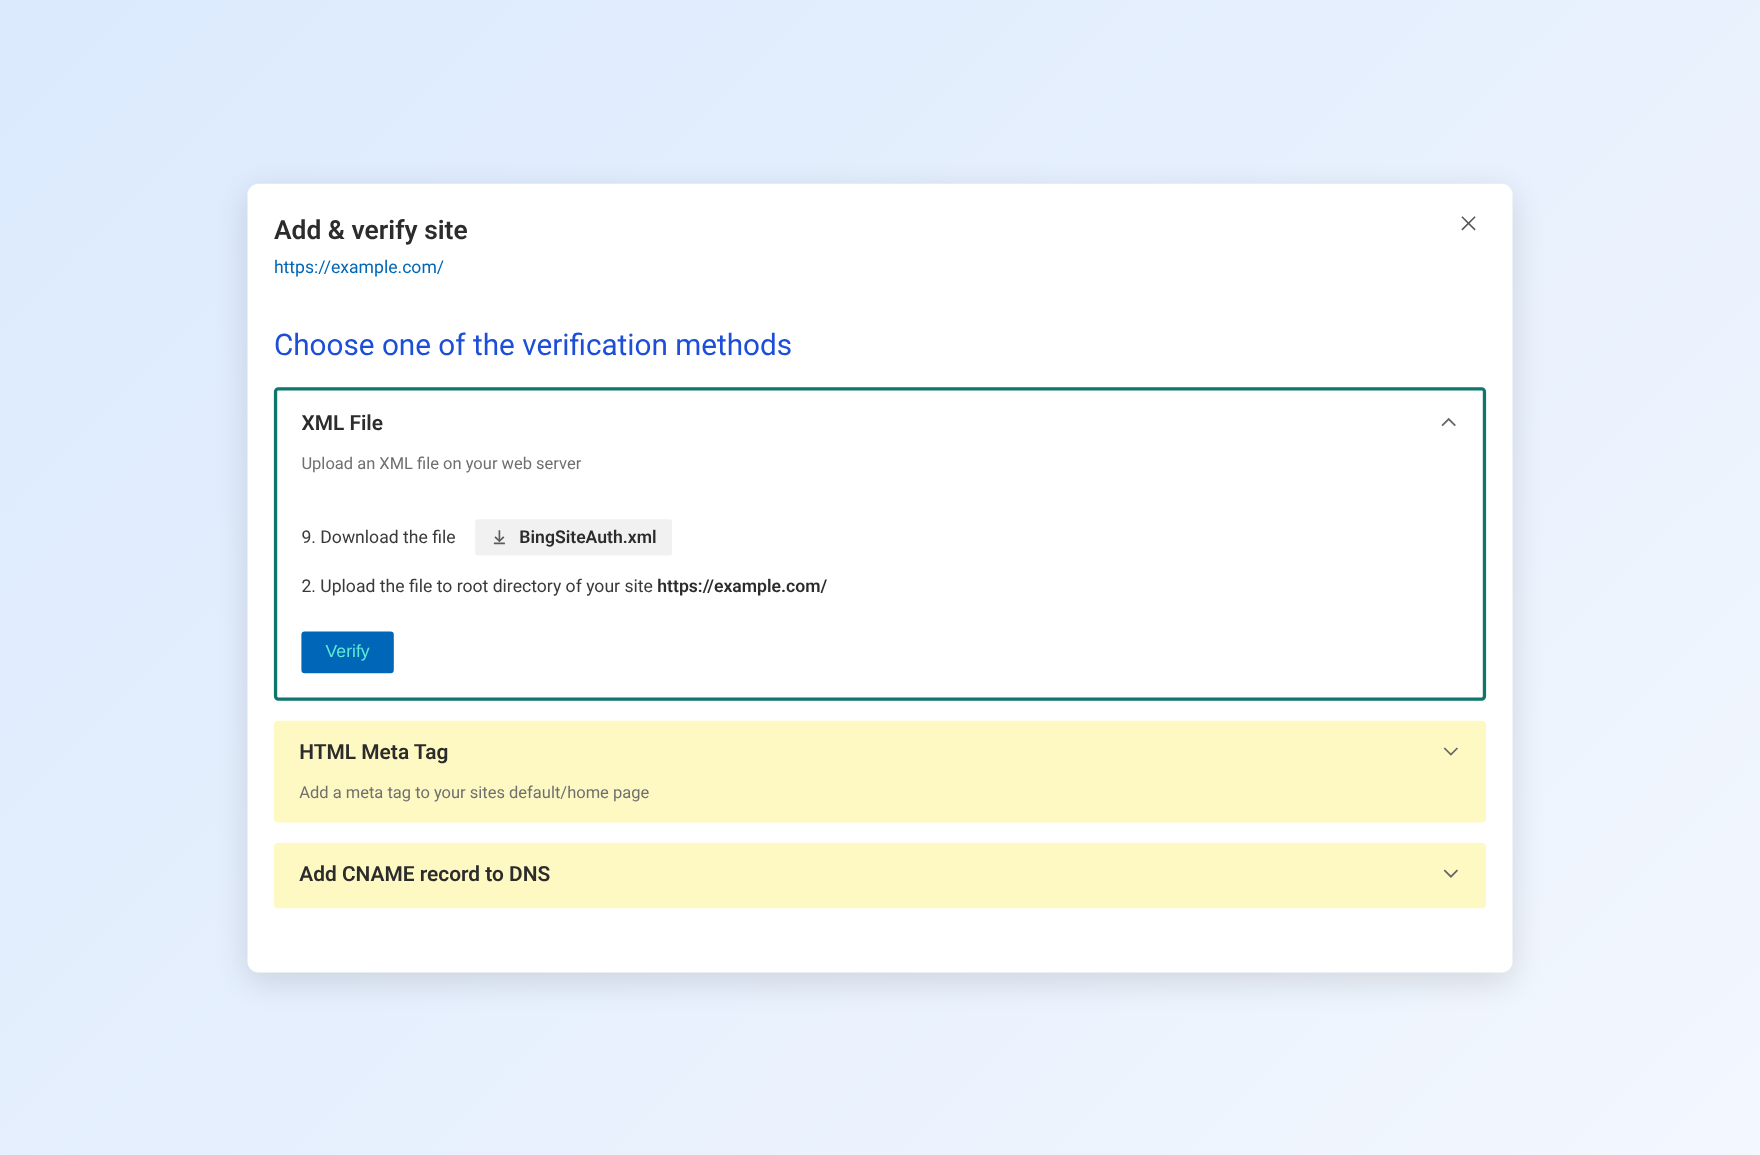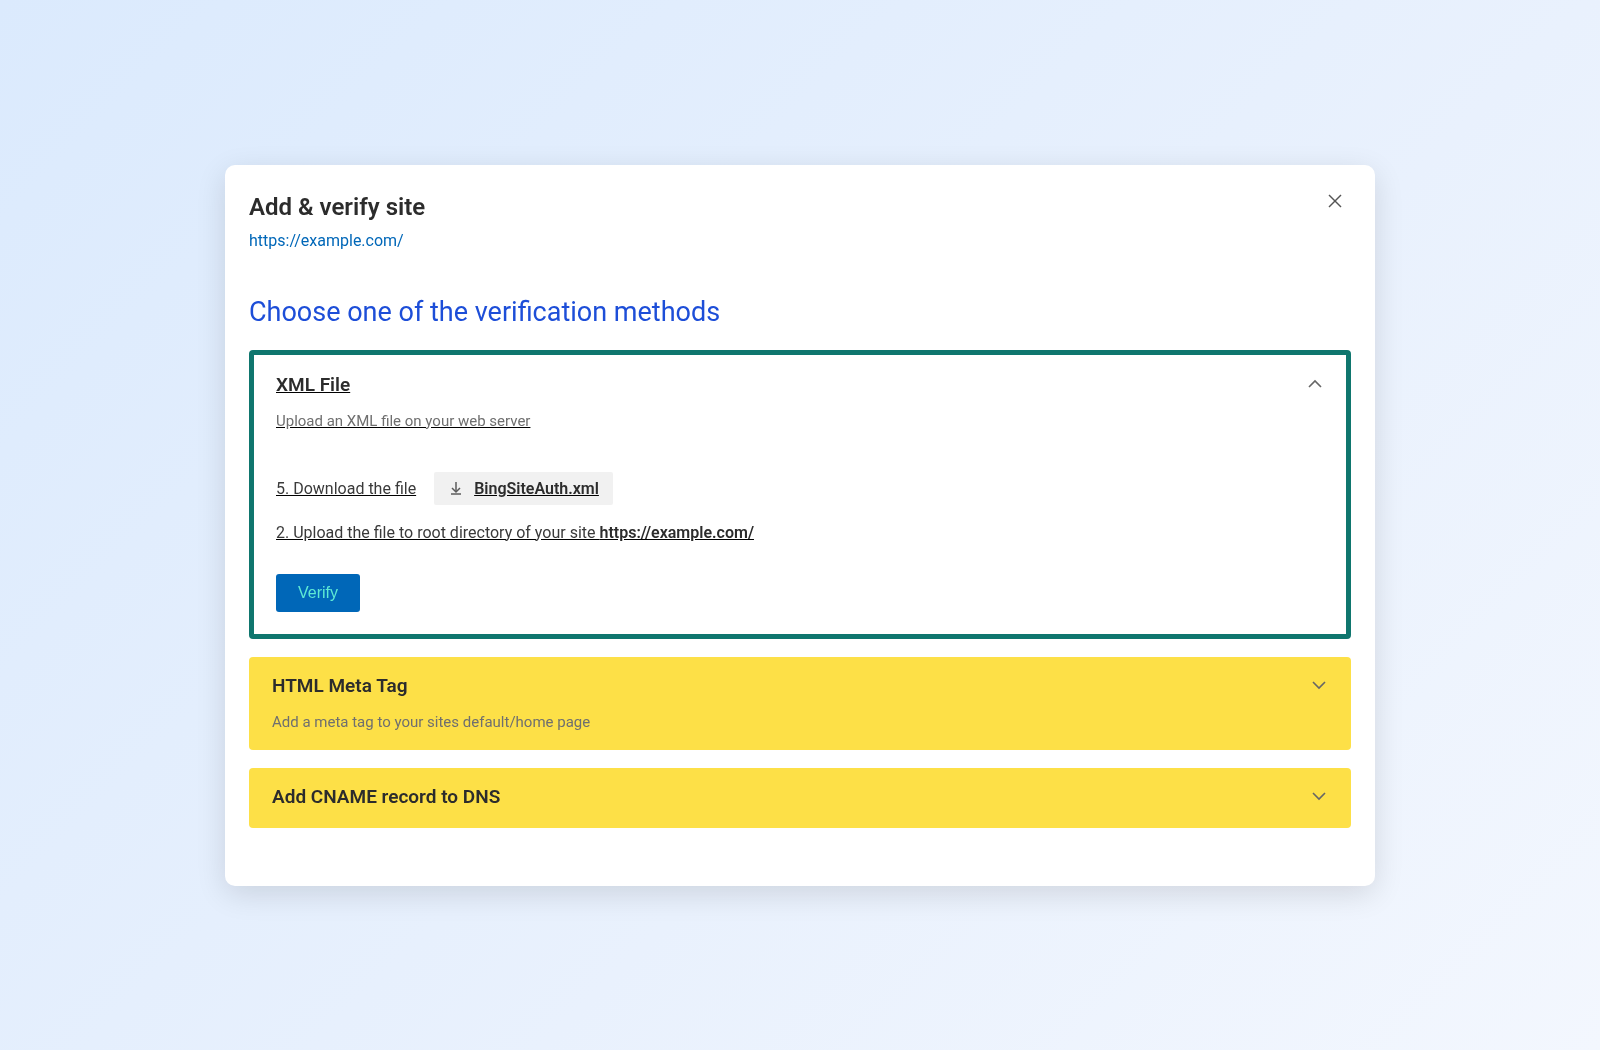--- a/index.html
+++ b/index.html
@@ -49,26 +49,25 @@
     font-size: 27px;
     font-weight: 400;
     color: #1d4ed8;
   }
   .methods { margin-top: 22px; }
   .method {
     border-radius: 4px;
     margin-bottom: 18px;
   }
   .method.expanded {
-    border: 5px solid #0f766e;
+    border: 3px solid #0f766e;
     background: #ffffff;
-    text-decoration: underline;
   }
   .method.collapsed {
-    background: #fde047;
+    background: #fef9c3;
     border: 1px solid transparent;
   }
   .method-head {
     display: flex;
     align-items: flex-start;
     justify-content: space-between;
     padding: 18px 22px 16px 22px;
     cursor: pointer;
   }
   .method.collapsed .method-head { padding: 16px 22px 18px 22px; }
@@ -158,21 +157,21 @@
             <div class="method-desc">Upload an XML file on your web server</div>
           </div>
           <span class="chev">
             <svg width="18" height="18" viewBox="0 0 18 18" fill="none" stroke="currentColor" stroke-width="1.6">
                 <polyline points="3,12 9,6 15,12"></polyline>
               </svg>
           </span>
         </div>
         <div class="method-body">
           <div class="step-row">
-            <span class="num">5. Download the file</span>
+            <span class="num">9. Download the file</span>
             <span class="download-chip">
               <svg width="16" height="16" viewBox="0 0 16 16" fill="none" stroke="currentColor" stroke-width="1.5">
                 <line x1="8" y1="2" x2="8" y2="11"></line>
                 <polyline points="4,8 8,12 12,8"></polyline>
                 <line x1="3" y1="14" x2="13" y2="14"></line>
               </svg>
               <span>BingSiteAuth.xml</span>
             </span>
           </div>
           <div class="step2">

